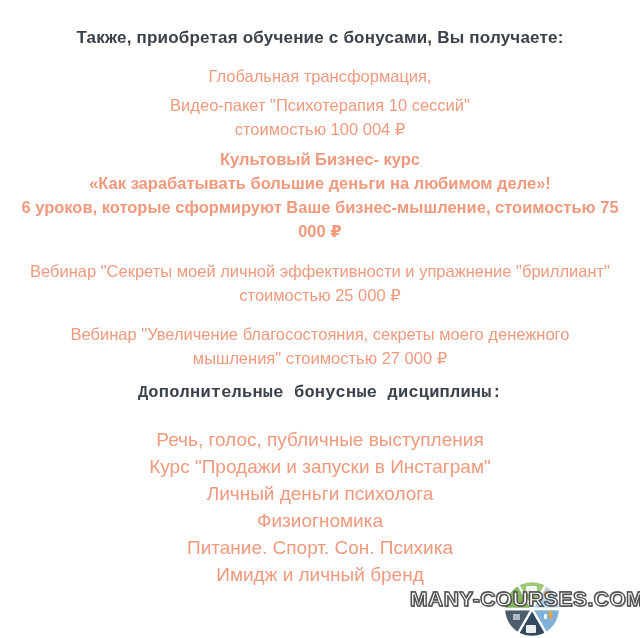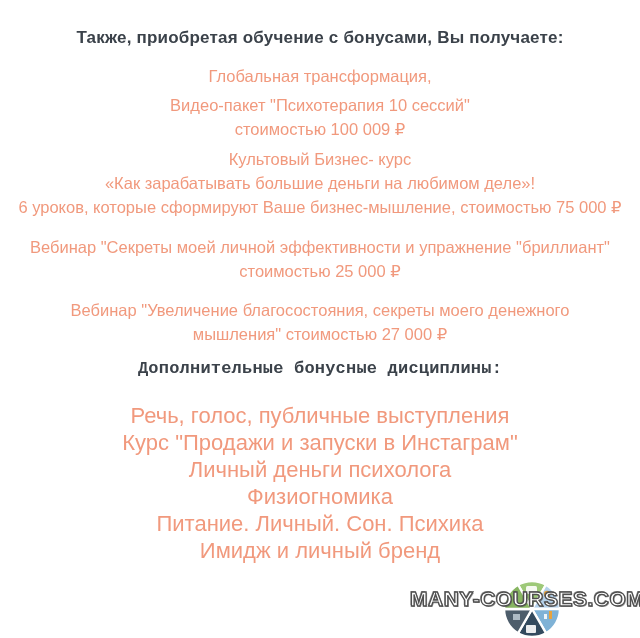--- a/index.html
+++ b/index.html
@@ -31,28 +31,28 @@
   .bonus {
     color: #f1997d;
     font-size: 16.5px;
     line-height: 24px;
     font-weight: 400;
     margin-left: 8px;
     margin-right: 8px;
   }
   .bonus-1 { margin-top: 12px; }
   .bonus-2 { margin-top: 5px; }
-  .bonus-3 { margin-top: 6px; }
+  .bonus-3 { margin-top: 6px; font-weight: bold; }
   .bonus-4 { margin-top: 16px; }
   .bonus-5 { margin-top: 15px; }
   .heading-2 { margin-top: 13px; font-family: Liberation Mono, monospace; }
   .disciplines { margin-top: 23px; }
   .disc-line {
     color: #f1997d;
-    font-size: 22px;
+    font-size: 19px;
     line-height: 27px;
     font-weight: 400;
   }
   .watermark {
     position: absolute;
     left: 410px;
     top: 574px;
     width: 230px;
     height: 64px;
     pointer-events: none;
@@ -88,21 +88,21 @@
 <div class="page">
 
   <h1 class="heading">Также, приобретая обучение с бонусами, Вы получаете:</h1>
 
   <div class="bonus bonus-1">
     <div>Глобальная трансформация,</div>
   </div>
 
   <div class="bonus bonus-2">
     <div>Видео-пакет "Психотерапия 10 сессий"</div>
-    <div>стоимостью 100 009 ₽</div>
+    <div>стоимостью 100 004 ₽</div>
   </div>
 
   <div class="bonus bonus-3">
     <div>Культовый Бизнес- курс</div>
     <div>«Как зарабатывать большие деньги на любимом деле»!</div>
     <div>6 уроков, которые сформируют Ваше бизнес-мышление, стоимостью 75 000 ₽</div>
   </div>
 
   <div class="bonus bonus-4">
     <div>Вебинар "Секреты моей личной эффективности и упражнение "бриллиант"</div>
@@ -114,21 +114,21 @@
     <div>мышления" стоимостью 27 000 ₽</div>
   </div>
 
   <h2 class="heading heading-2">Дополнительные бонусные дисциплины:</h2>
 
   <div class="disciplines">
     <div class="disc-line">Речь, голос, публичные выступления</div>
     <div class="disc-line">Курс "Продажи и запуски в Инстаграм"</div>
     <div class="disc-line">Личный деньги психолога</div>
     <div class="disc-line">Физиогномика</div>
-    <div class="disc-line">Питание. Личный. Сон. Психика</div>
+    <div class="disc-line">Питание. Спорт. Сон. Психика</div>
     <div class="disc-line">Имидж и личный бренд</div>
   </div>
 
 </div>
 
 <div class="watermark">
   <svg class="wm-logo" viewBox="0 0 64 64" xmlns="http://www.w3.org/2000/svg">
     <g stroke="#ffffff" stroke-width="2.4" stroke-linejoin="round">
       <path d="M32 32 L18 7.8 A28 28 0 0 1 46 7.8 Z" fill="#9ec979"></path>
       <path transform="rotate(60 32 32)" d="M32 32 L18 7.8 A28 28 0 0 1 46 7.8 Z" fill="#b5d2ec"></path>

